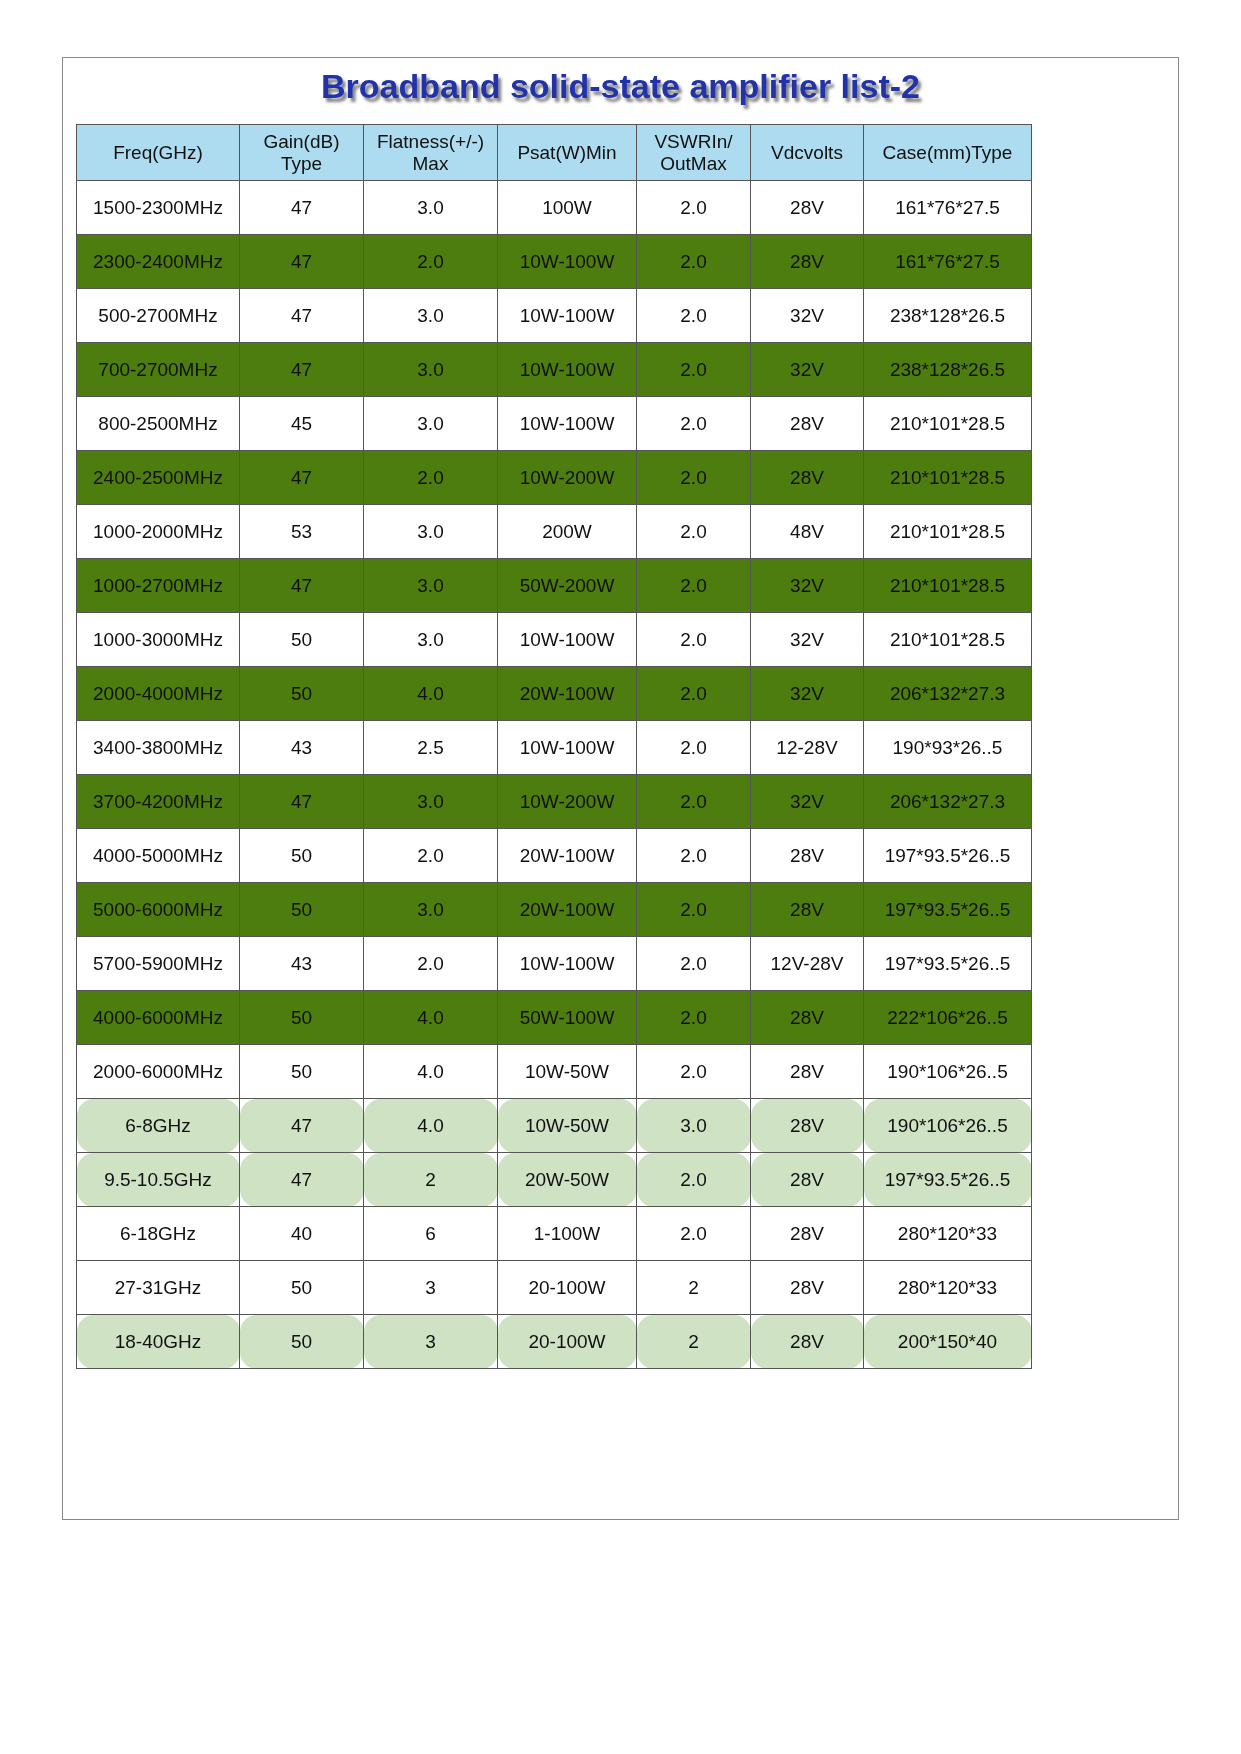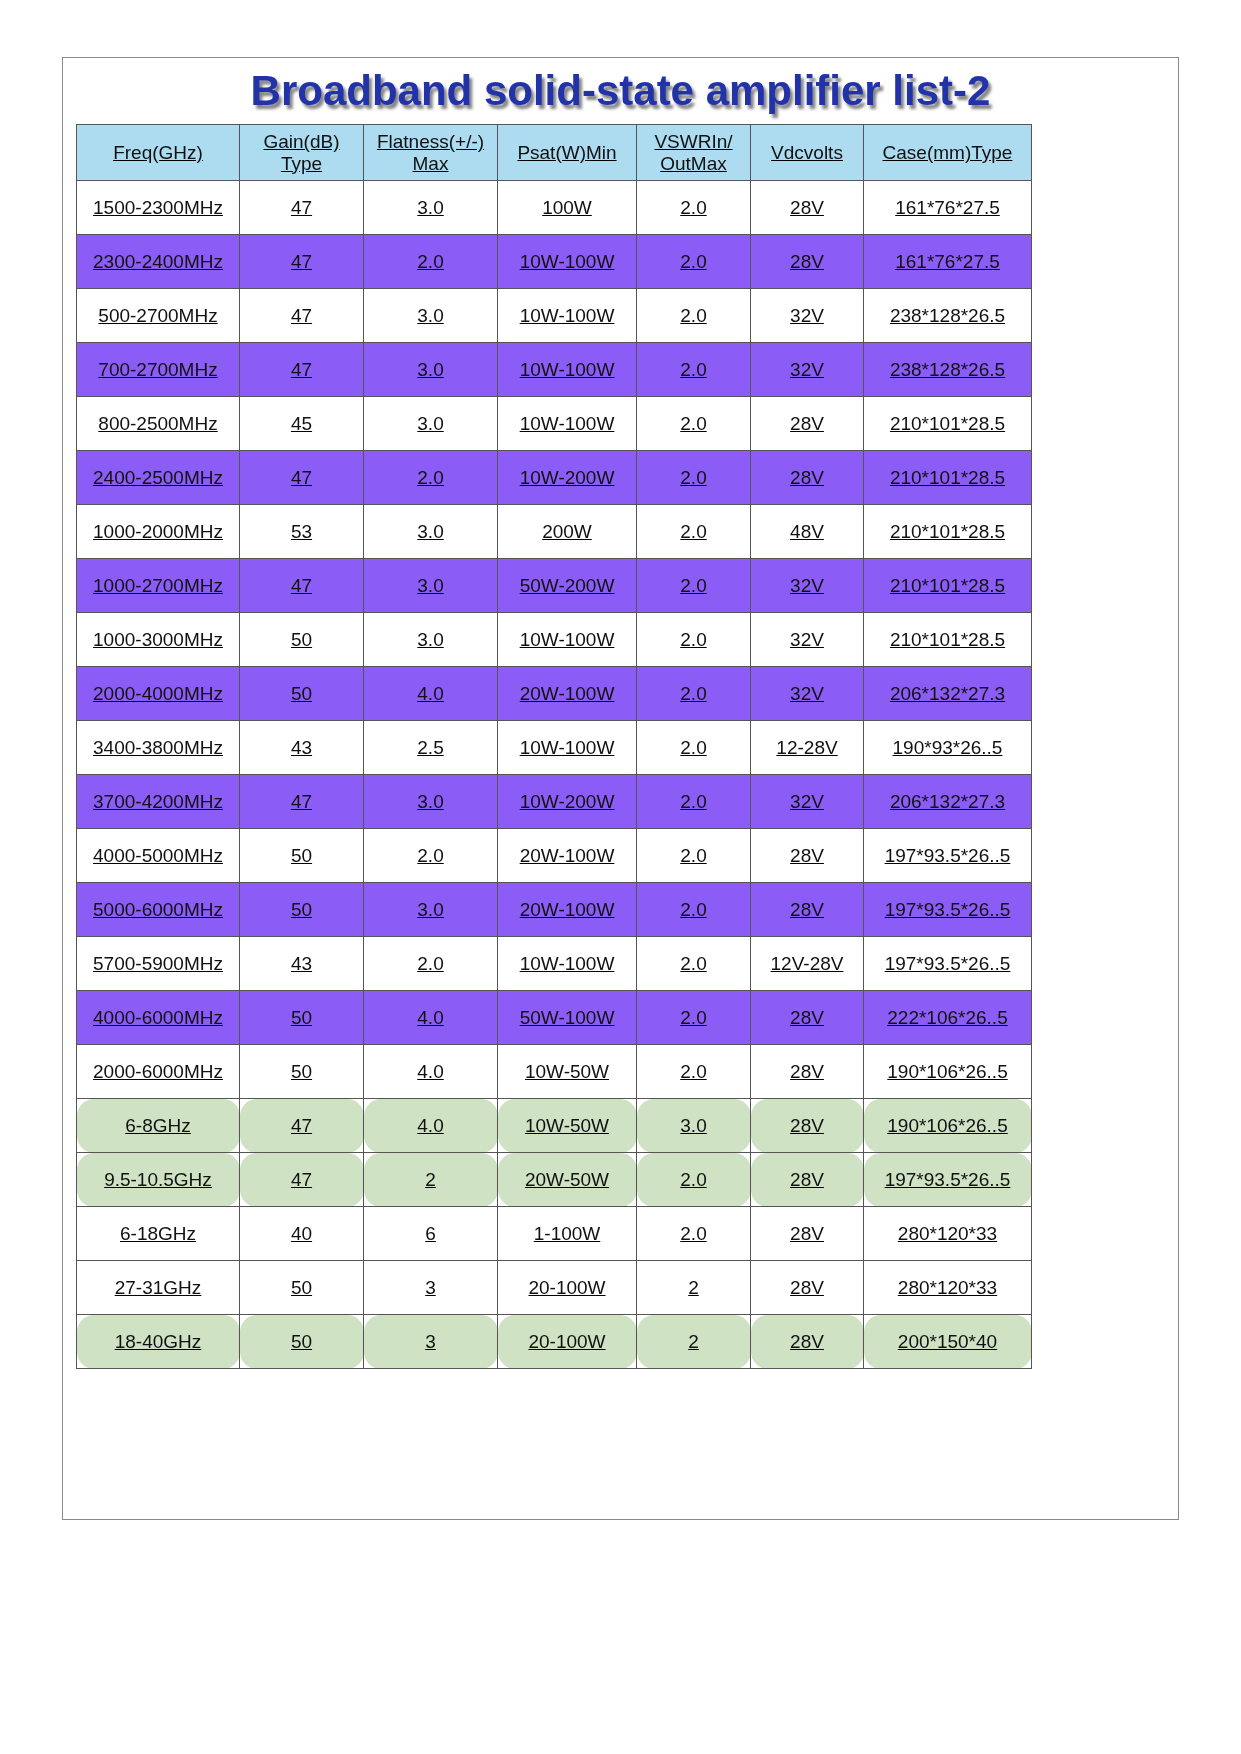--- a/index.html
+++ b/index.html
@@ -28,36 +28,35 @@
     position: absolute;
     left: 0;
     top: 10px;
     width: 100%;
     text-align: center;
     height: 62px;
   }
   .title {
     display: inline-block;
     position: relative;
-    font-size: 42px;
+    font-size: 34px;
     font-weight: bold;
     letter-spacing: 0px;
     color: #2233aa;
     text-shadow: 3px 4px 3px rgba(90,90,90,0.75);
     font-family: "Liberation Sans", sans-serif;
     line-height: 1.1;
   }
   table.grid {
     position: absolute;
     left: 13px;
     top: 66px;
     border-collapse: collapse;
     width: 955px;
     table-layout: fixed;
-    text-decoration: underline;
   }
   table.grid th, table.grid td {
     border: 1px solid #555555;
     text-align: center;
     vertical-align: middle;
     font-size: 19px;
     color: #111111;
     font-family: "Liberation Sans", sans-serif;
     padding: 0;
     height: 54px;
@@ -65,21 +64,21 @@
     white-space: nowrap;
   }
   table.grid th {
     background: #addcf0;
     font-weight: normal;
     height: 56px;
     line-height: 1.12;
     font-size: 19px;
   }
   tr.rw-white td { background: #ffffff; }
-  tr.rw-pink  td { background: #8b5cf6; margin-left: 10px; }
+  tr.rw-pink  td { background: #4d7c0f; margin-left: 10px; }
   tr.rw-green td { background: #cfe2c4; border-radius: 17px; }
 
   
   col.c0 { width: 163px; }
   col.c1 { width: 124px; }
   col.c2 { width: 134px; }
   col.c3 { width: 139px; }
   col.c4 { width: 114px; }
   col.c5 { width: 113px; }
   col.c6 { width: 168px; }

